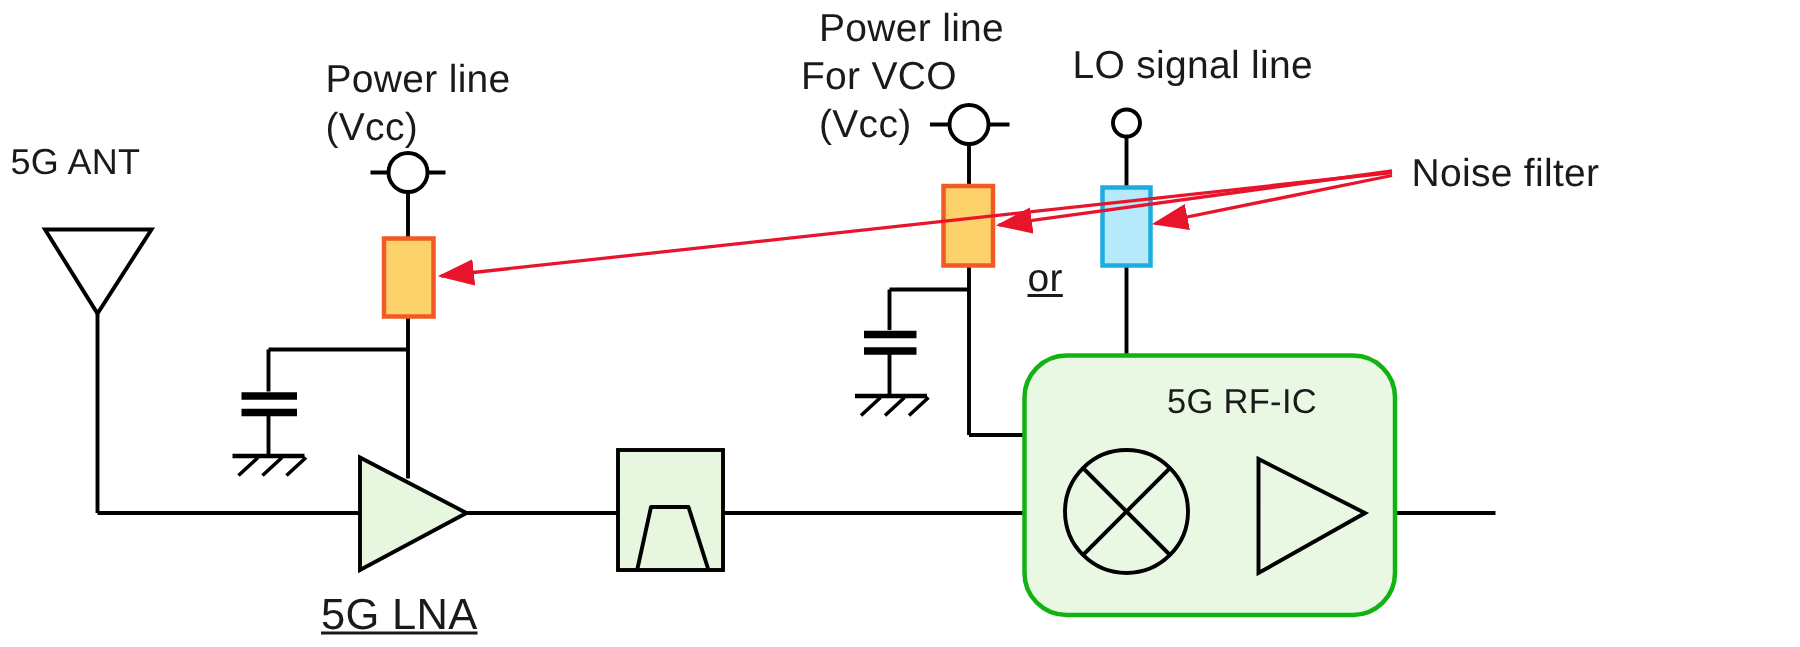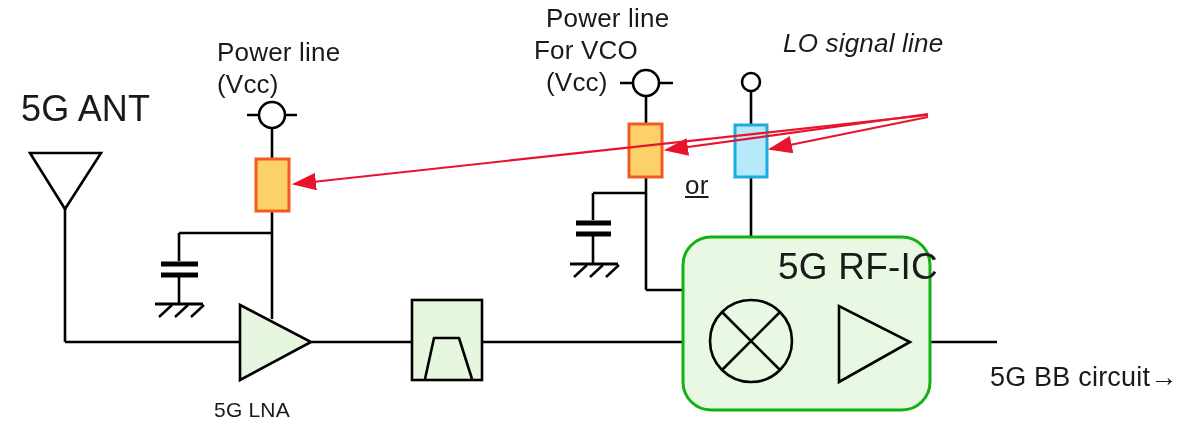--- a/index.html
+++ b/index.html
@@ -95,33 +95,33 @@
     <rect x="629" y="124" width="33" height="53" stroke-width="3" fill="#fdd169" stroke="#f15a22"></rect>
     <rect x="735" y="125" width="32" height="52" stroke-width="3" fill="#b6e9f9" stroke="#1bade0"></rect>
 
     <g stroke-width="2.2" fill="none" stroke="#e8142b">
       <path d="M928,115 L294,184" marker-end="url(#arrowhead)"></path>
       <path d="M928,114 L666,150" marker-end="url(#arrowhead)"></path>
       <path d="M928,117 L770,149" marker-end="url(#arrowhead)"></path>
     </g>
   </svg>
 
-  <div class="lbl" style="left:21px;top:93px;font-size:36px;">5G ANT</div>
+  <div class="lbl" style="left:7px;top:93px;font-size:24px;">5G ANT</div>
 
   <div class="lbl" style="left:217px;top:36px;">Power line</div>
   <div class="lbl" style="left:217px;top:68px;">(Vcc)</div>
 
   <div class="lbl" style="left:546px;top:2px;">Power line</div>
   <div class="lbl" style="left:534px;top:34px;">For VCO</div>
   <div class="lbl" style="left:546px;top:66px;">(Vcc)</div>
 
-  <div class="lbl" style="left:783px;top:27px;font-style:italic;">LO signal line</div>
+  <div class="lbl" style="left:715px;top:27px;">LO signal line</div>
 
+  <div class="lbl" style="left:941px;top:99px;">Noise filter</div>
 
   <div class="lbl" style="left:685px;top:169px;text-decoration:underline;">or</div>
 
-  <div class="lbl" style="left:214px;top:394px;font-size:21px;">5G LNA</div>
+  <div class="lbl" style="left:214px;top:394px;font-size:29px;text-decoration:underline;">5G LNA</div>
 
-  <div class="lbl" style="left:778px;top:251px;font-size:37px;text-align:center;">5G RF-IC</div>
+  <div class="lbl" style="left:778px;top:251px;font-size:23px;text-align:center;">5G RF-IC</div>
 
-  <div class="lbl" style="left:990px;top:361px;font-size:27px;">5G BB circuit→</div>
 
 </div>
 
 </body></html>

